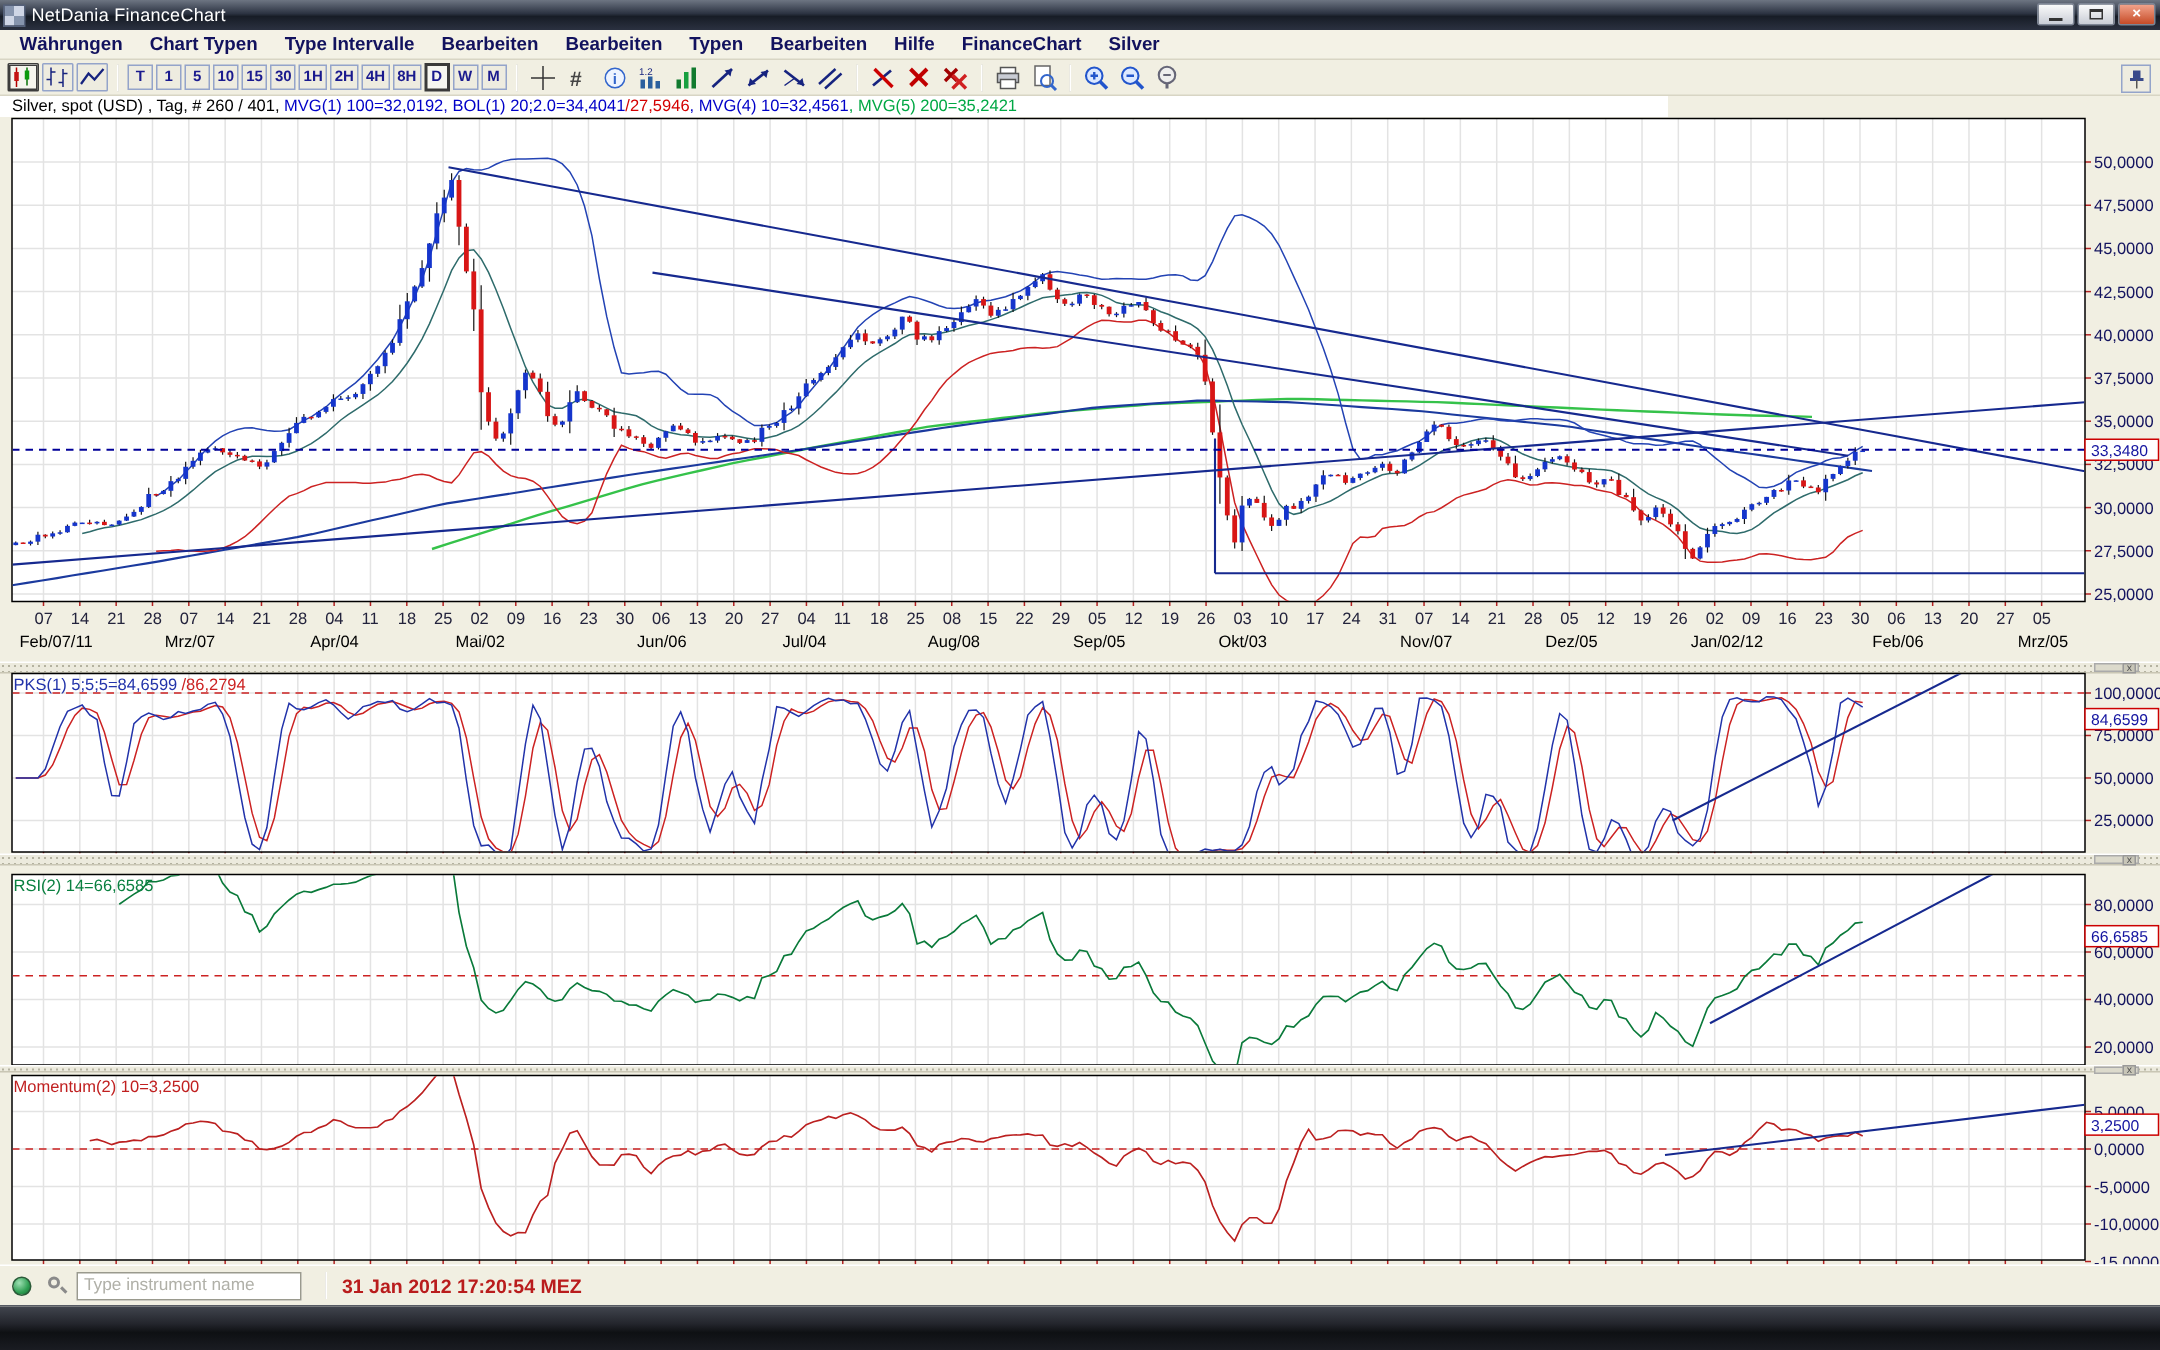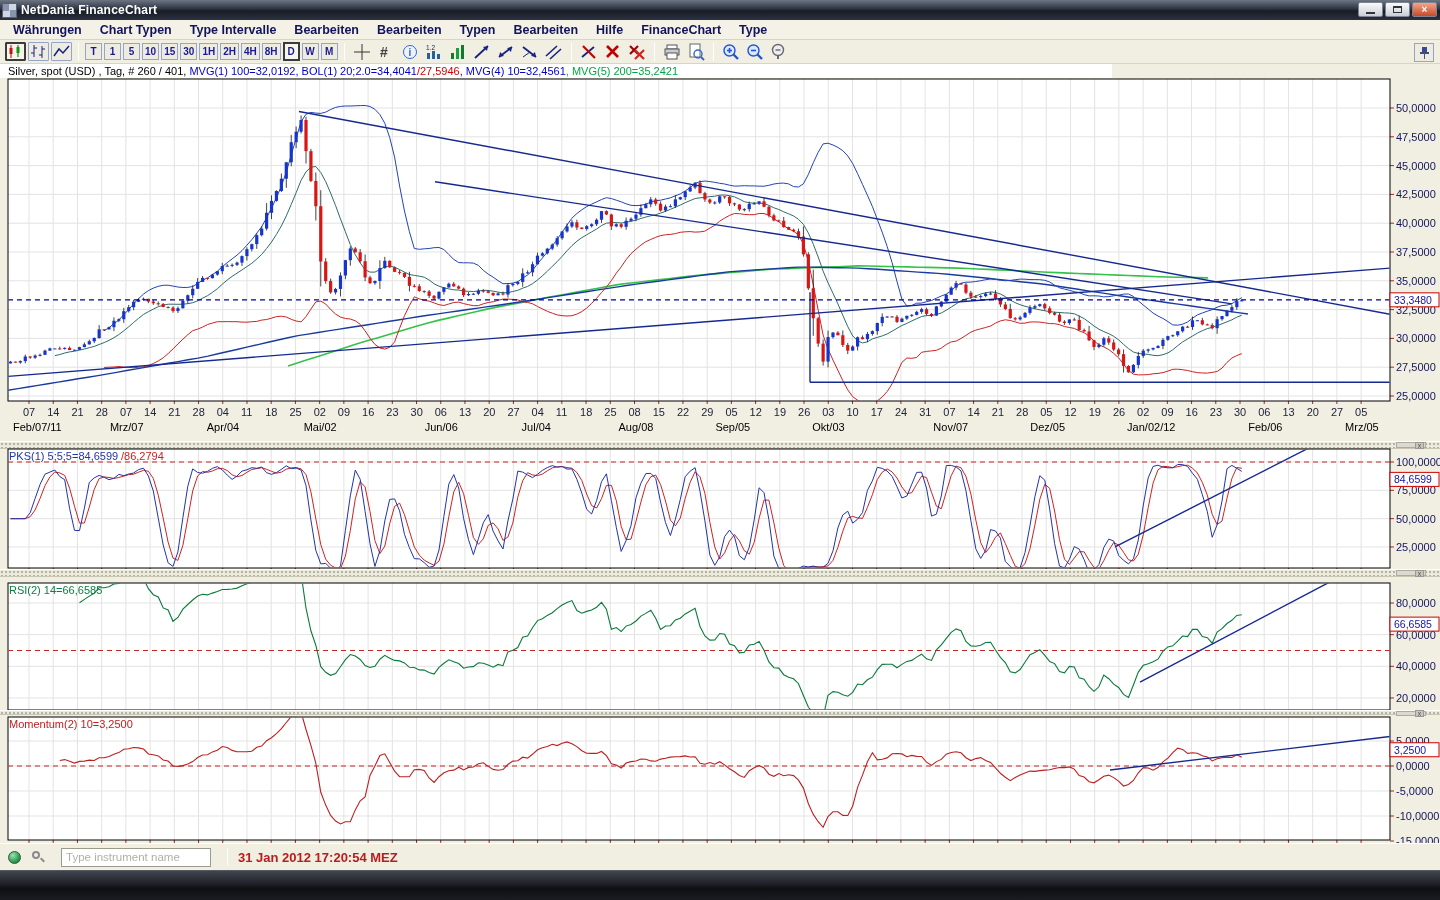--- a/index.html
+++ b/index.html
@@ -1,46 +1,46 @@
 <!DOCTYPE html>
 <html><head>
 <meta charset="utf-8">
 <style>
 *{margin:0;padding:0;box-sizing:border-box}
 html,body{width:1440px;height:900px;overflow:hidden;background:#f1efe2;font-family:"Liberation Sans",sans-serif}
 .abs{position:absolute}
 #titlebar{position:absolute;left:0;top:0;width:1440px;height:20px;background:linear-gradient(#6d7582,#2c3342 45%,#171c26 55%,#2b3140);display:flex;align-items:center;color:#fff}
 #appicon{width:13px;height:13px;margin:0 5px 0 3px;background:conic-gradient(#cfd6e6 25%,#8694ad 0 50%,#cfd6e6 0 75%,#8694ad 0);outline:1px solid #55617a}
-#wtitle{font-size:12px;font-weight:bold;letter-spacing:.2px}
+#wtitle{font-size:12px;font-weight:normal;letter-spacing:.2px}
 #winbtns{position:absolute;right:3px;top:2px;display:flex}
 .wb{width:25px;height:15px;margin-left:2px;background:linear-gradient(#fbfbfb,#c9cdd6);border:1px solid #7d8594;border-radius:2px;display:flex;align-items:center;justify-content:center;font-size:10px;color:#222}
 .wb-close{background:linear-gradient(#f2a48c,#c64b27);color:#fff;font-weight:bold}
 .gmin{width:9px;height:2px;background:#333;margin-top:7px}
 .gmax{width:9px;height:7px;border:1px solid #333;border-top-width:2px}
-#menubar{position:absolute;left:0;top:20px;width:1440px;height:20px;background:#f4f2e6;border-bottom:1px solid #d8d5c4;display:flex;align-items:center;padding-left:4px}
+#menubar{position:absolute;left:0;top:20px;width:1440px;height:20px;background:#f4f2e6;border-bottom:1px solid #d8d5c4;display:flex;align-items:flex-end;padding-left:4px}
 .menuitem{padding:0 9px;font-size:12.5px;font-weight:bold;color:#12125e;line-height:20px;cursor:default}
 #toolbar{position:absolute;left:0;top:40px;width:1440px;height:24px;background:#f1efe2;border-bottom:1px solid #d8d5c4;display:flex;align-items:center;padding-left:4px}
 .tbbtn{height:19px;min-width:21px;border:1px solid #94a4ca;background:#eeece0;display:flex;align-items:center;justify-content:center;margin:0 1px;border-radius:1px}
 .tbbtn.pressed{border:1px solid #3c3c3c;box-shadow:inset 0 0 0 1px #3c3c3c;background:#f5f5ee}
 .ivbtn{height:17px;min-width:17px;padding:0 2px;border:1px solid #94a4ca;background:#eeece0;font-size:10px;font-weight:bold;color:#1a1a8e;display:flex;align-items:center;justify-content:center;margin:0 1px}
 .ivbtn.pressed{border:2px solid #3a3a3a;height:19px;background:#f6f6f0}
 .toolbtn{width:22px;height:19px;display:flex;align-items:center;justify-content:center;margin:0 1px}
 .tbsep{width:1px;height:18px;background:#b9b7a6;border-right:1px solid #fff;margin:0 5px}
 #pinbtn{position:absolute;left:1414px;top:43px;width:20px;height:19px;border:1px solid #94a4ca;background:#eeece0;display:flex;align-items:center;justify-content:center}
 #legend{position:absolute;left:0;top:64px;width:1112px;height:14px;background:#fff;padding-left:8px;font-size:11px;line-height:14px;white-space:nowrap}
 svg text{font-family:"Liberation Sans",sans-serif}
 .sep{position:absolute;left:0;width:1440px;background:#eceadd;background-image:radial-gradient(circle,#b4b2a0 .8px,transparent .9px);background-size:4px 4px;border-top:1px solid #fff;border-bottom:1px solid #c9c6b4}
 .grip{position:absolute;left:1396px;top:0;width:30px;height:100%;background:#dcdacc;border:1px solid #aaa;display:flex;align-items:center;justify-content:flex-end}
 .gripx{width:9px;height:7px;margin-right:1px;background:#c8c6b8;color:#555;font-size:7px;line-height:6px;text-align:center;border:1px solid #999}
 #statusbar{position:absolute;left:0;top:843px;width:1440px;height:27px;background:#f1efe2;border-top:1px solid #fff;display:flex;align-items:center}
 #conn{width:13px;height:13px;border-radius:50%;margin-left:8px;background:radial-gradient(circle at 35% 30%,#9fe0b4,#2e9e52 60%,#14682f);border:1px solid #2a5a38}
 #searchicon{position:relative;width:14px;height:14px;margin-left:10px}
 #searchicon .lens{position:absolute;left:1px;top:1px;width:8px;height:8px;border:2px solid #8a8a8a;border-radius:50%}
 #searchicon .handle{position:absolute;left:9px;top:9px;width:5px;height:2px;background:#8a8a8a;transform:rotate(45deg)}
-#instr{width:150px;height:19px;margin-left:16px;border:1px solid #9a9a8e;background:#fff;font-size:11.5px;padding:0 4px;color:#333;font-family:"Liberation Sans",sans-serif}
+#instr{width:150px;height:19px;margin-left:6px;border:1px solid #9a9a8e;background:#fff;font-size:11.5px;padding:0 4px;color:#333;font-family:"Liberation Sans",sans-serif}
 #instr::placeholder{color:#b0b0a8}
 #sbdiv{width:1px;height:18px;background:#bbb;border-right:1px solid #fff;margin:0 10px 0 16px}
 #sbtime{font-size:13px;font-weight:bold;color:#b91c1c}
 #taskbar{position:absolute;left:0;top:870px;width:1440px;height:30px;background:linear-gradient(#41454e,#23252c 40%,#0e1013 60%,#1a1c22);border-top:1px solid #565a63}
 </style>
 </head>
 <body>
 
 <div id="app">
   <div id="titlebar">
@@ -59,21 +59,21 @@
   <div id="menubar">
       <span class="menuitem">Währungen</span>
       <span class="menuitem">Chart Typen</span>
       <span class="menuitem">Type Intervalle</span>
       <span class="menuitem">Bearbeiten</span>
       <span class="menuitem">Bearbeiten</span>
       <span class="menuitem">Typen</span>
       <span class="menuitem">Bearbeiten</span>
       <span class="menuitem">Hilfe</span>
       <span class="menuitem">FinanceChart</span>
-      <span class="menuitem">Type</span>
+      <span class="menuitem">Silver</span>
     </div>
   <div id="toolbar">
       <div class="tbbtn pressed">
         <svg width="18" height="18" viewBox="0 0 18 18">
           <line x1="4" y1="2" x2="4" y2="15" stroke="#b00000"></line>
           <rect x="2.5" y="5" width="3" height="6" fill="#c41212"></rect>
           <line x1="11" y1="2" x2="11" y2="14" stroke="#067006"></line>
           <rect x="9.5" y="4" width="3" height="6" fill="#0a9a0a"></rect>
         </svg>
       </div>

